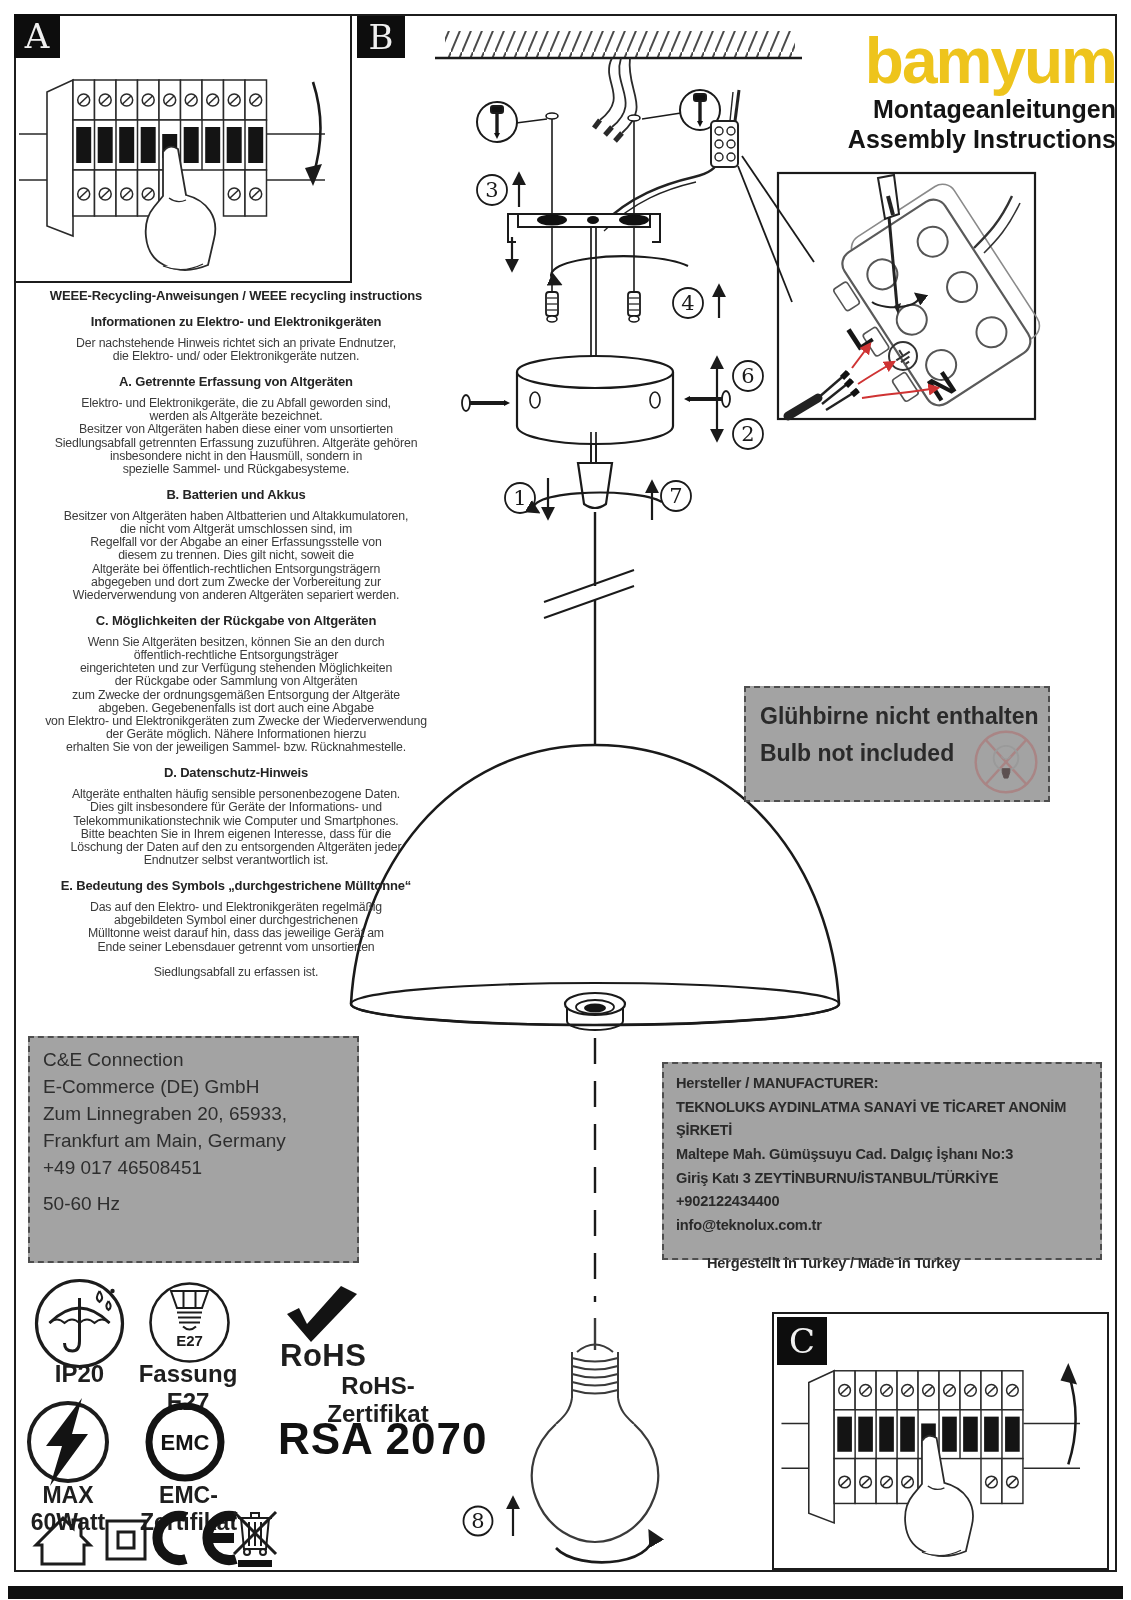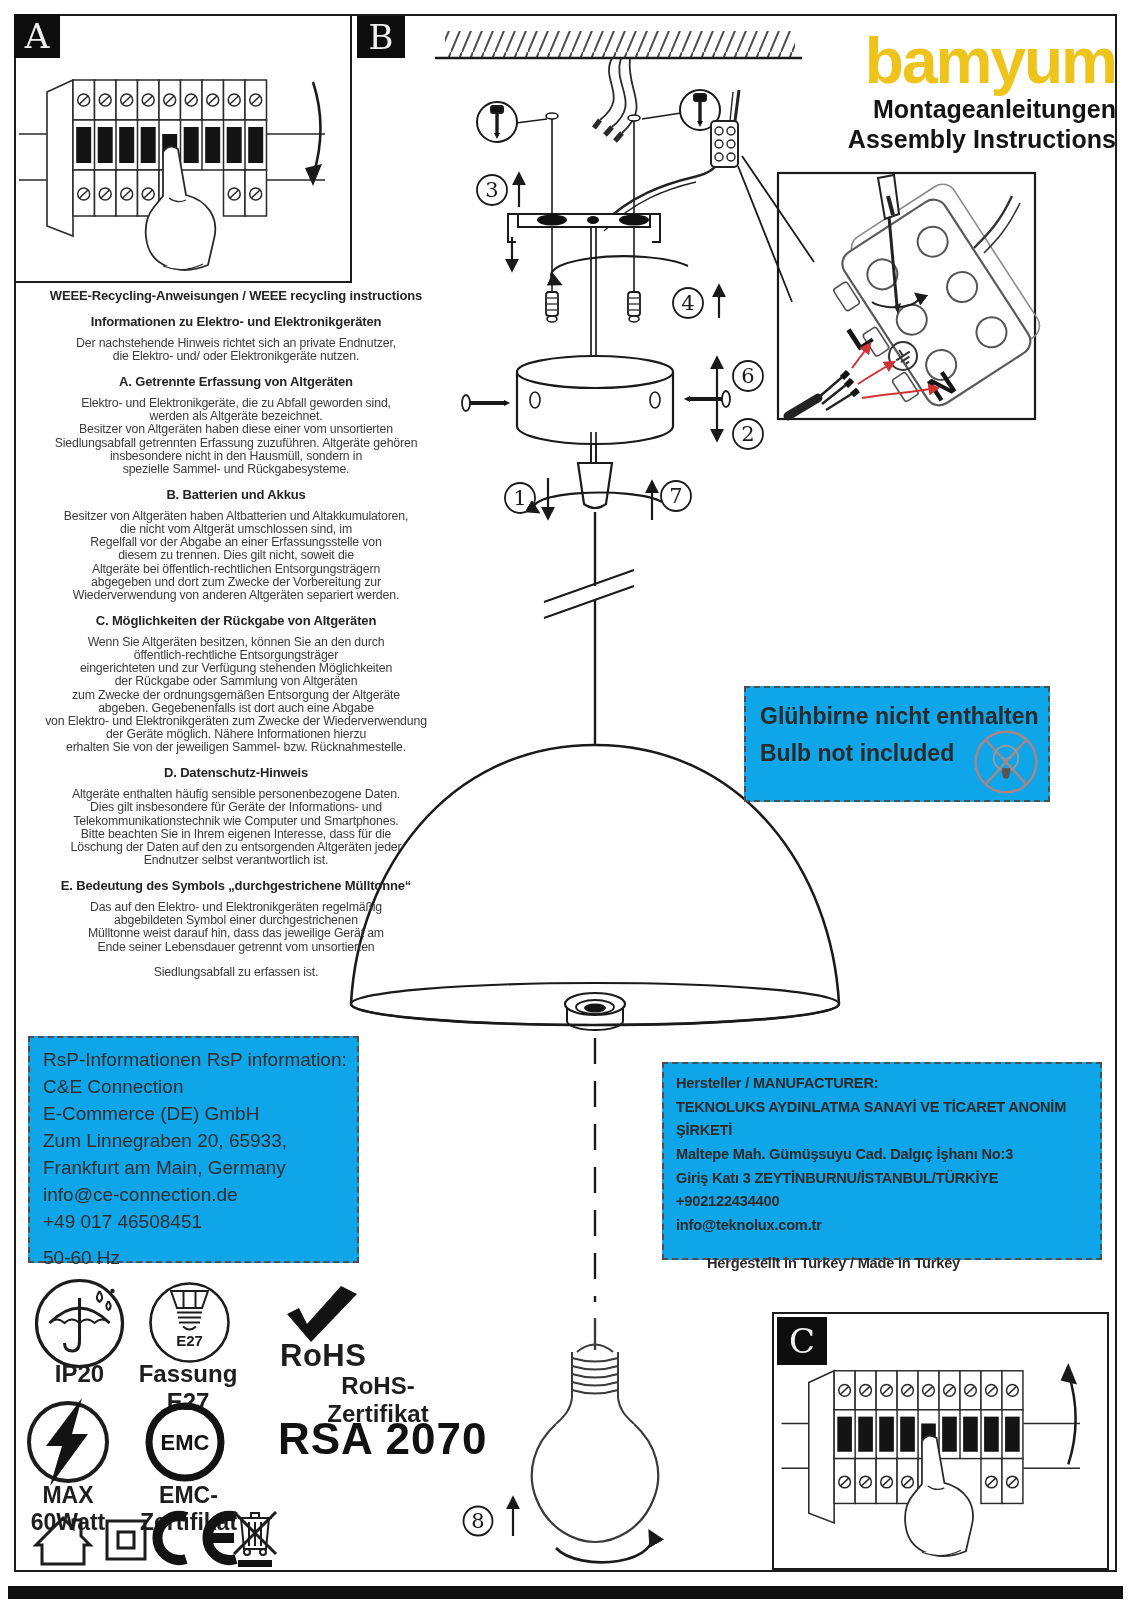--- a/index.html
+++ b/index.html
@@ -15,21 +15,21 @@
   .weee{left:24px;top:289px;width:424px;z-index:2;font-size:12.3px;line-height:1.07;
         color:#3b3b3b;letter-spacing:-0.15px;text-align:center;}
   .weee .hd{font-weight:bold;color:#242424;font-size:13px;margin:12px 0 8px;}
   .weee .hd.first{margin-top:0;}
   .weee .bd{white-space:pre-line;margin:0;}
   
   .brand-block{left:798px;top:28px;width:318px;text-align:right;z-index:2;}
   .brand-logo{font-size:64px;font-weight:bold;color:#eec41c;letter-spacing:-2px;line-height:1.05;}
   .brand-sub{font-size:25px;font-weight:600;color:#141414;line-height:1.18;}
   
-  .dashed-box{border:2px dashed #4e4e4e;background:#0ea5e9;z-index:2;}
+  .dashed-box{border:2px dashed #4e4e4e;background:#a3a3a3;z-index:2;}
   .bulb-note{left:744px;top:686px;width:288px;height:102px;padding:10px 0 0 14px;
         font-size:23px;font-weight:600;color:#2a2a2a;line-height:1.6;}
   .rsp-box{left:28px;top:1036px;width:314px;height:214px;padding:9px 0 0 13px;
         font-size:19px;font-weight:500;color:#2e2e2e;line-height:1.42;}
   .rsp-box .gap{margin-top:9px;}
   .mfr-box{left:662px;top:1062px;width:424px;height:186px;padding:8px 0 0 12px;
         font-size:14.6px;font-weight:bold;color:#2a2a2a;line-height:1.62;letter-spacing:-0.2px;}
   .mfr-box .made{margin-top:15px;margin-left:31px;}
   
   .badge-label{font-weight:bold;color:#1e1e1e;text-align:center;z-index:2;}
@@ -400,26 +400,24 @@
       <circle cx="38" cy="38" r="32" fill="none" stroke="#a98585" stroke-width="2.6"></circle>
       <line x1="16" y1="14" x2="60" y2="62" stroke="#a98585" stroke-width="2.6"></line>
       <line x1="60" y1="14" x2="16" y2="62" stroke="#a98585" stroke-width="2.6"></line>
       <circle cx="38" cy="34" r="13" fill="none" stroke="#9a9a9a" stroke-width="2"></circle>
       <path d="M34,45 h8 v4 l-2,6 h-4 l-2,-6 z" fill="#5c5050" stroke="#5c5050"></path>
       <path d="M33,32 q5,6 10,0" fill="none" stroke="#9a9a9a" stroke-width="1.4"></path>
     </svg>
   </div>
 
   <div class="b dashed-box rsp-box">
-    <div>RsP-Informationen RsP information:</div>
     <div>C&amp;E Connection</div>
     <div>E-Commerce (DE) GmbH</div>
     <div>Zum Linnegraben 20, 65933,</div>
     <div>Frankfurt am Main, Germany</div>
-    <div>info@ce-connection.de</div>
     <div>+49 017 46508451</div>
     <div class="gap">50-60 Hz</div>
   </div>
 
   <div class="b dashed-box mfr-box">
     <div>Hersteller / MANUFACTURER:</div>
     <div>TEKNOLUKS AYDINLATMA SANAYİ VE TİCARET ANONİM ŞİRKETİ</div>
     <div>Maltepe Mah. Gümüşsuyu Cad. Dalgıç İşhanı No:3</div>
     <div>Giriş Katı 3 ZEYTİNBURNU/İSTANBUL/TÜRKİYE</div>
     <div>+902122434400</div>

